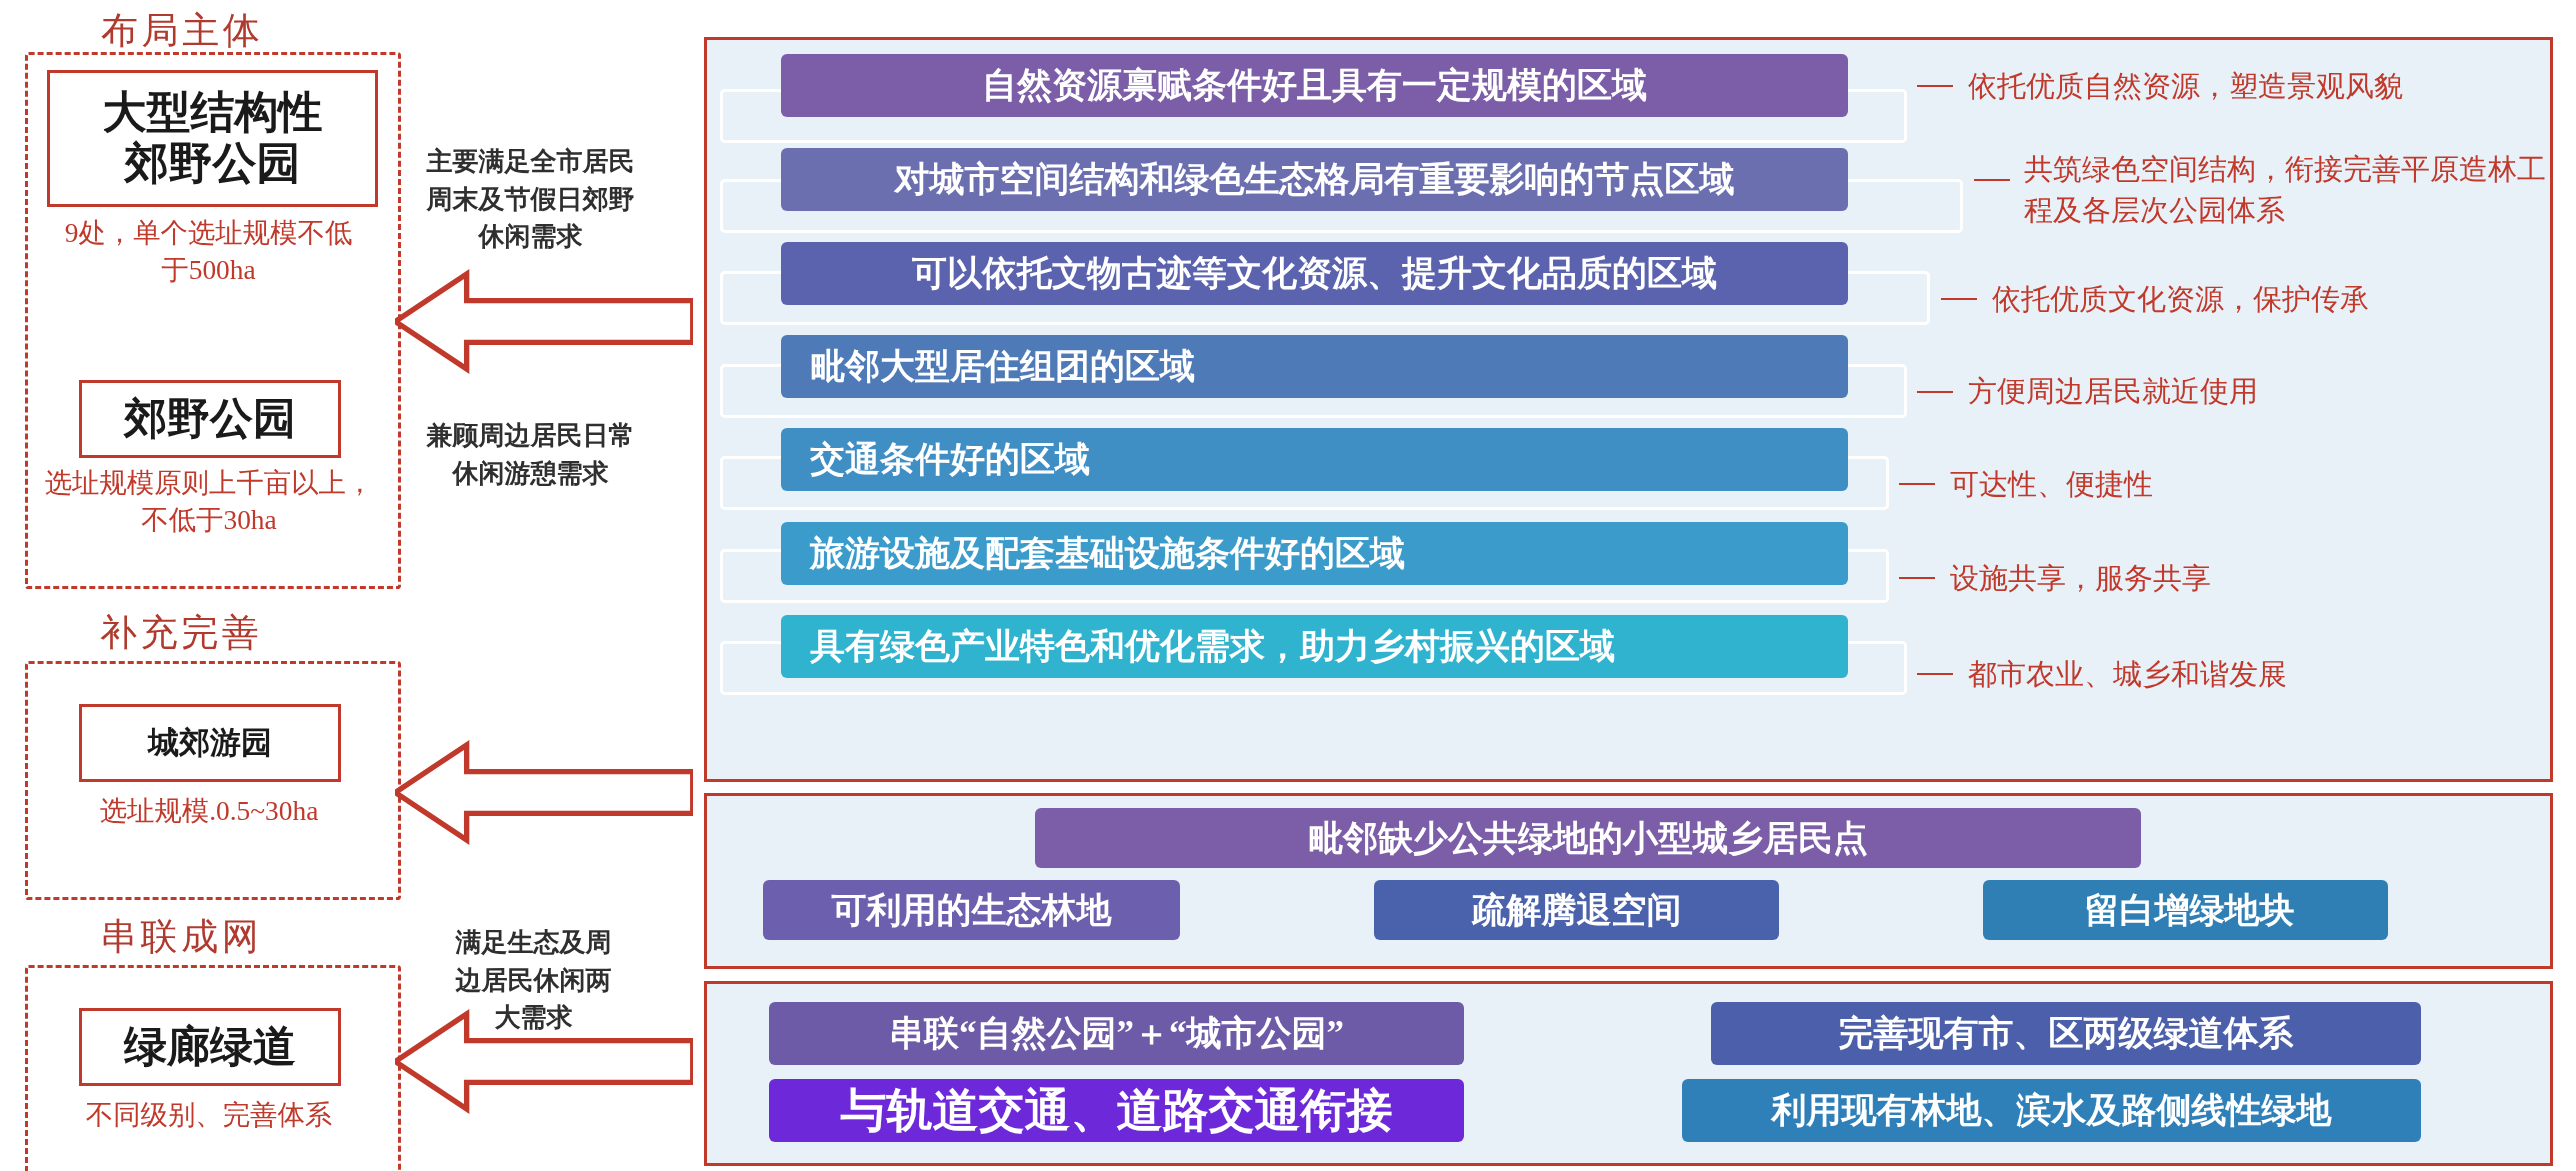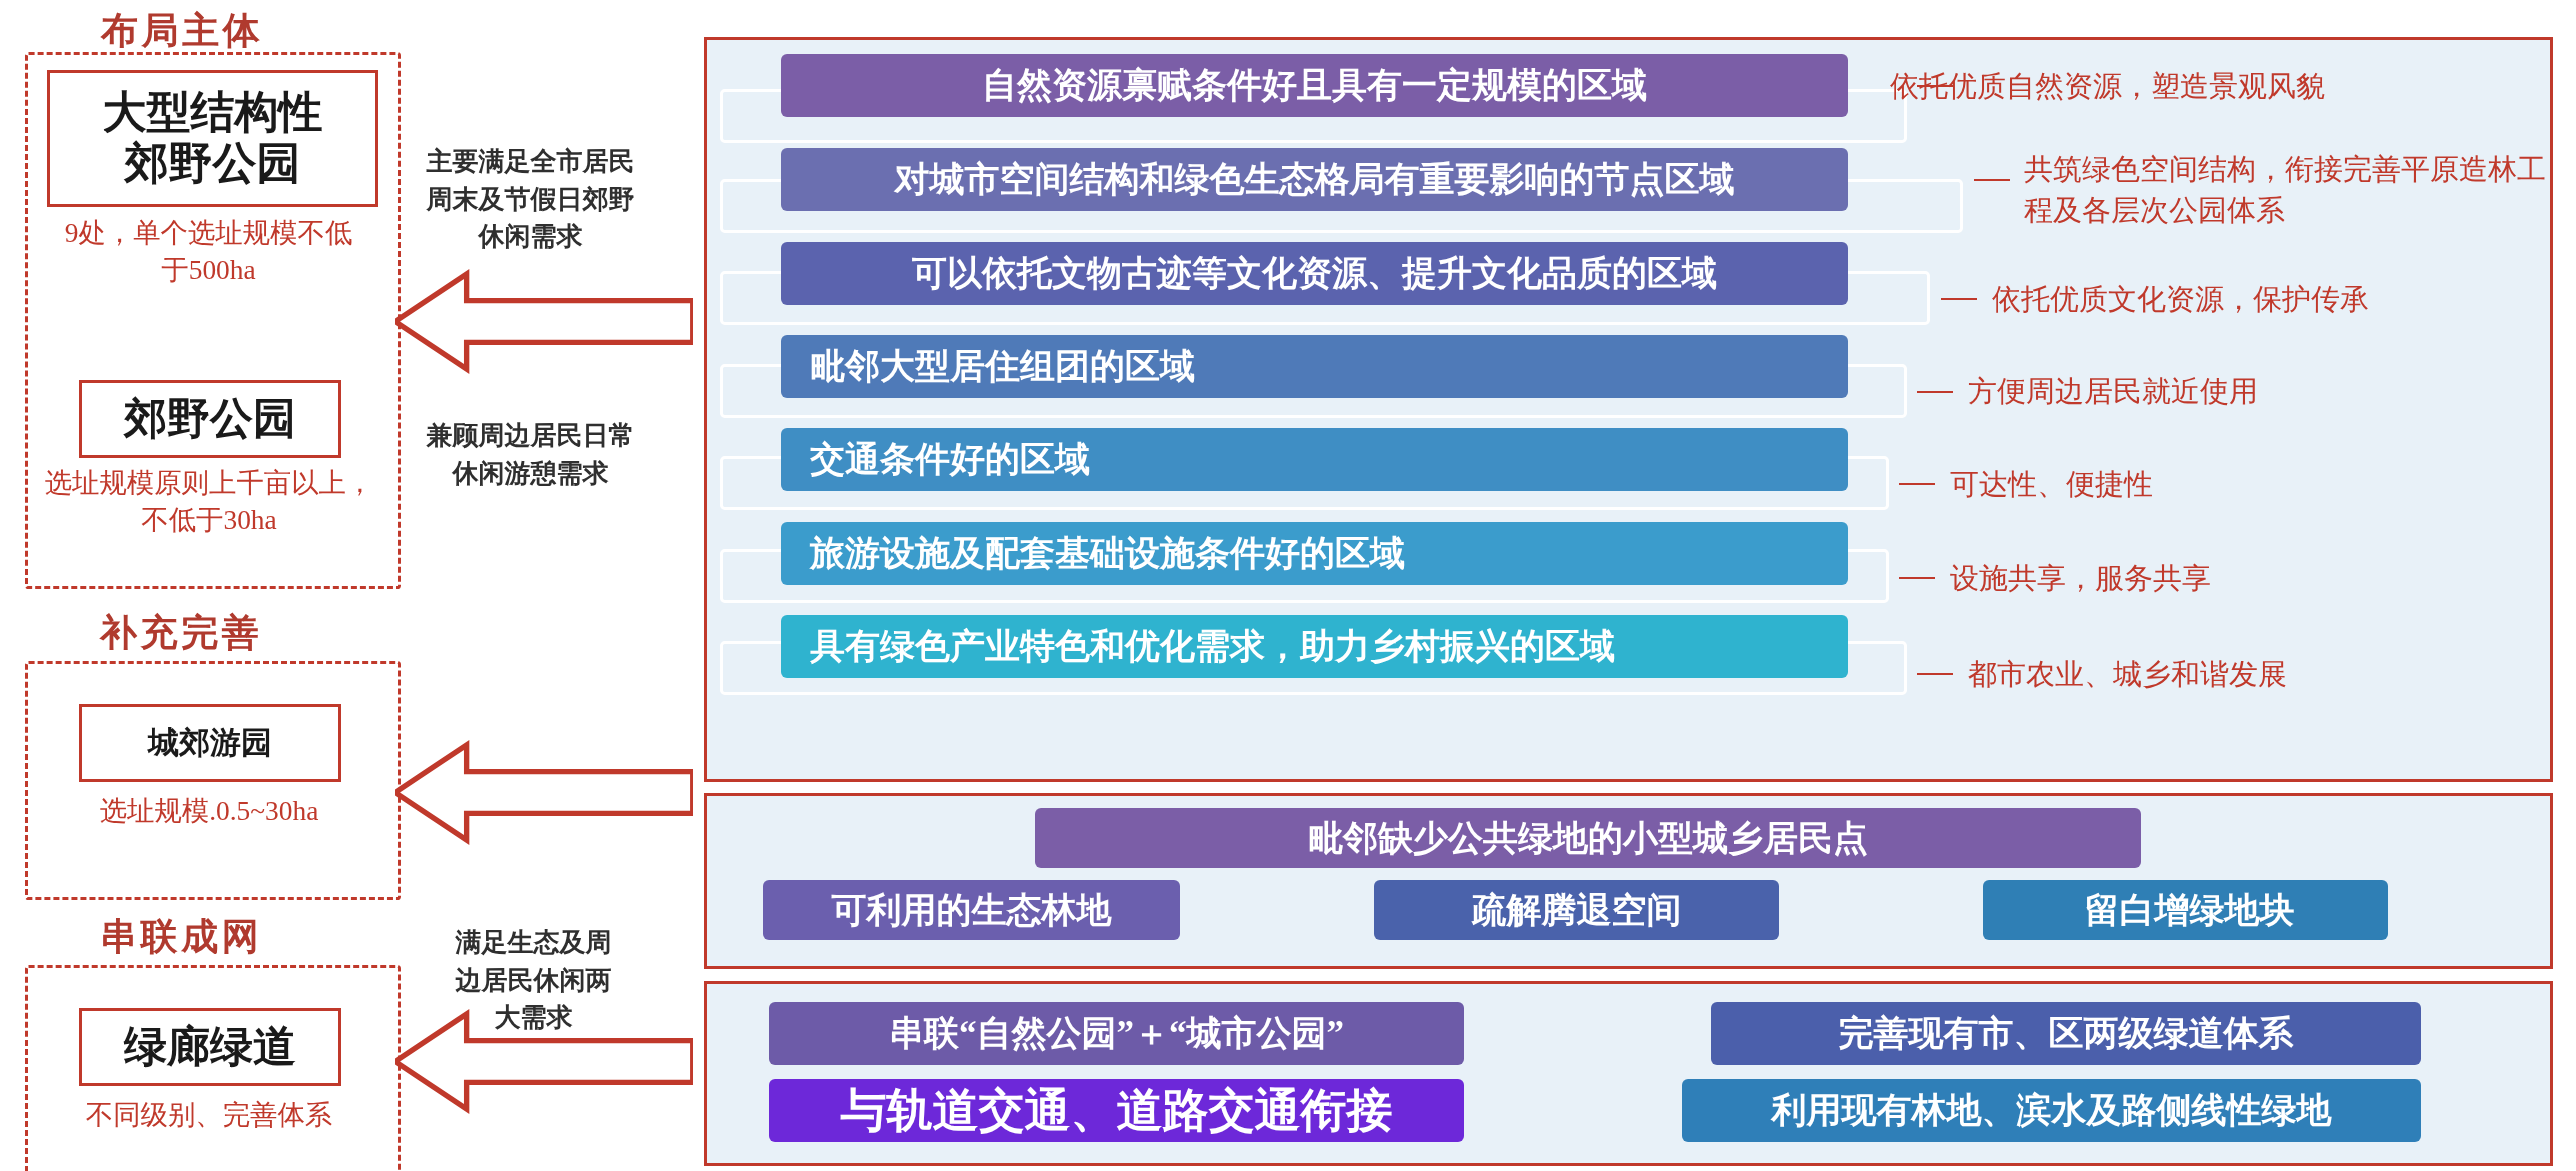--- a/index.html
+++ b/index.html
@@ -16,21 +16,21 @@
   }
 
   
   .abs { position: absolute; }
   .center { display: flex; align-items: center; justify-content: center; }
 
   
   .col-title {
     color: #b03a2e;
     font-family: "Liberation Serif", serif;
-    font-weight: bold;
+    font-weight: normal;
     letter-spacing: 3.6px;
   }
 
   .dashed-box {
     border: 3.6px dashed #c0392b;
     border-radius: 3.6px;
     background: #ffffff;
   }
 
   .solid-label {
@@ -170,21 +170,21 @@
 <div class="bracket" style="left:720px; top:271px; width:1210px; height:54px;"></div>
 <div class="bracket" style="left:720px; top:364px; width:1187px; height:54px;"></div>
 <div class="bracket" style="left:720px; top:456px; width:1169px; height:54px;"></div>
 <div class="bracket" style="left:720px; top:549px; width:1169px; height:54px;"></div>
 <div class="bracket" style="left:720px; top:641px; width:1187px; height:54px;"></div>
 
 <div class="abs pill centered" style="left:781px; top:54px; width:1067px; height:63px; font-size:35px; background:#7b5ea7;">
   <span>自然资源禀赋条件好且具有一定规模的区域</span>
 </div>
 <div class="dash" style="left:1917px; top:85px; width:36px;"></div>
-<div class="abs note-right" style="left:1890px; top:66px; width:549px; font-size:29px;">依托优质自然资源，塑造景观风貌</div>
+<div class="abs note-right" style="left:1968px; top:66px; width:549px; font-size:29px;">依托优质自然资源，塑造景观风貌</div>
 
 <div class="abs pill centered" style="left:781px; top:148px; width:1067px; height:63px; font-size:35px; background:#6b6fb0;">
   <span>对城市空间结构和绿色生态格局有重要影响的节点区域</span>
 </div>
 <div class="dash" style="left:1974px; top:179px; width:36px;"></div>
 <div class="abs note-right" style="left:2024px; top:149px; width:537px; font-size:29px;">共筑绿色空间结构，衔接完善平原造林工程及各层次公园体系</div>
 
 <div class="abs pill centered" style="left:781px; top:242px; width:1067px; height:63px; font-size:35px; background:#5b63ae;">
   <span>可以依托文物古迹等文化资源、提升文化品质的区域</span>
 </div>

